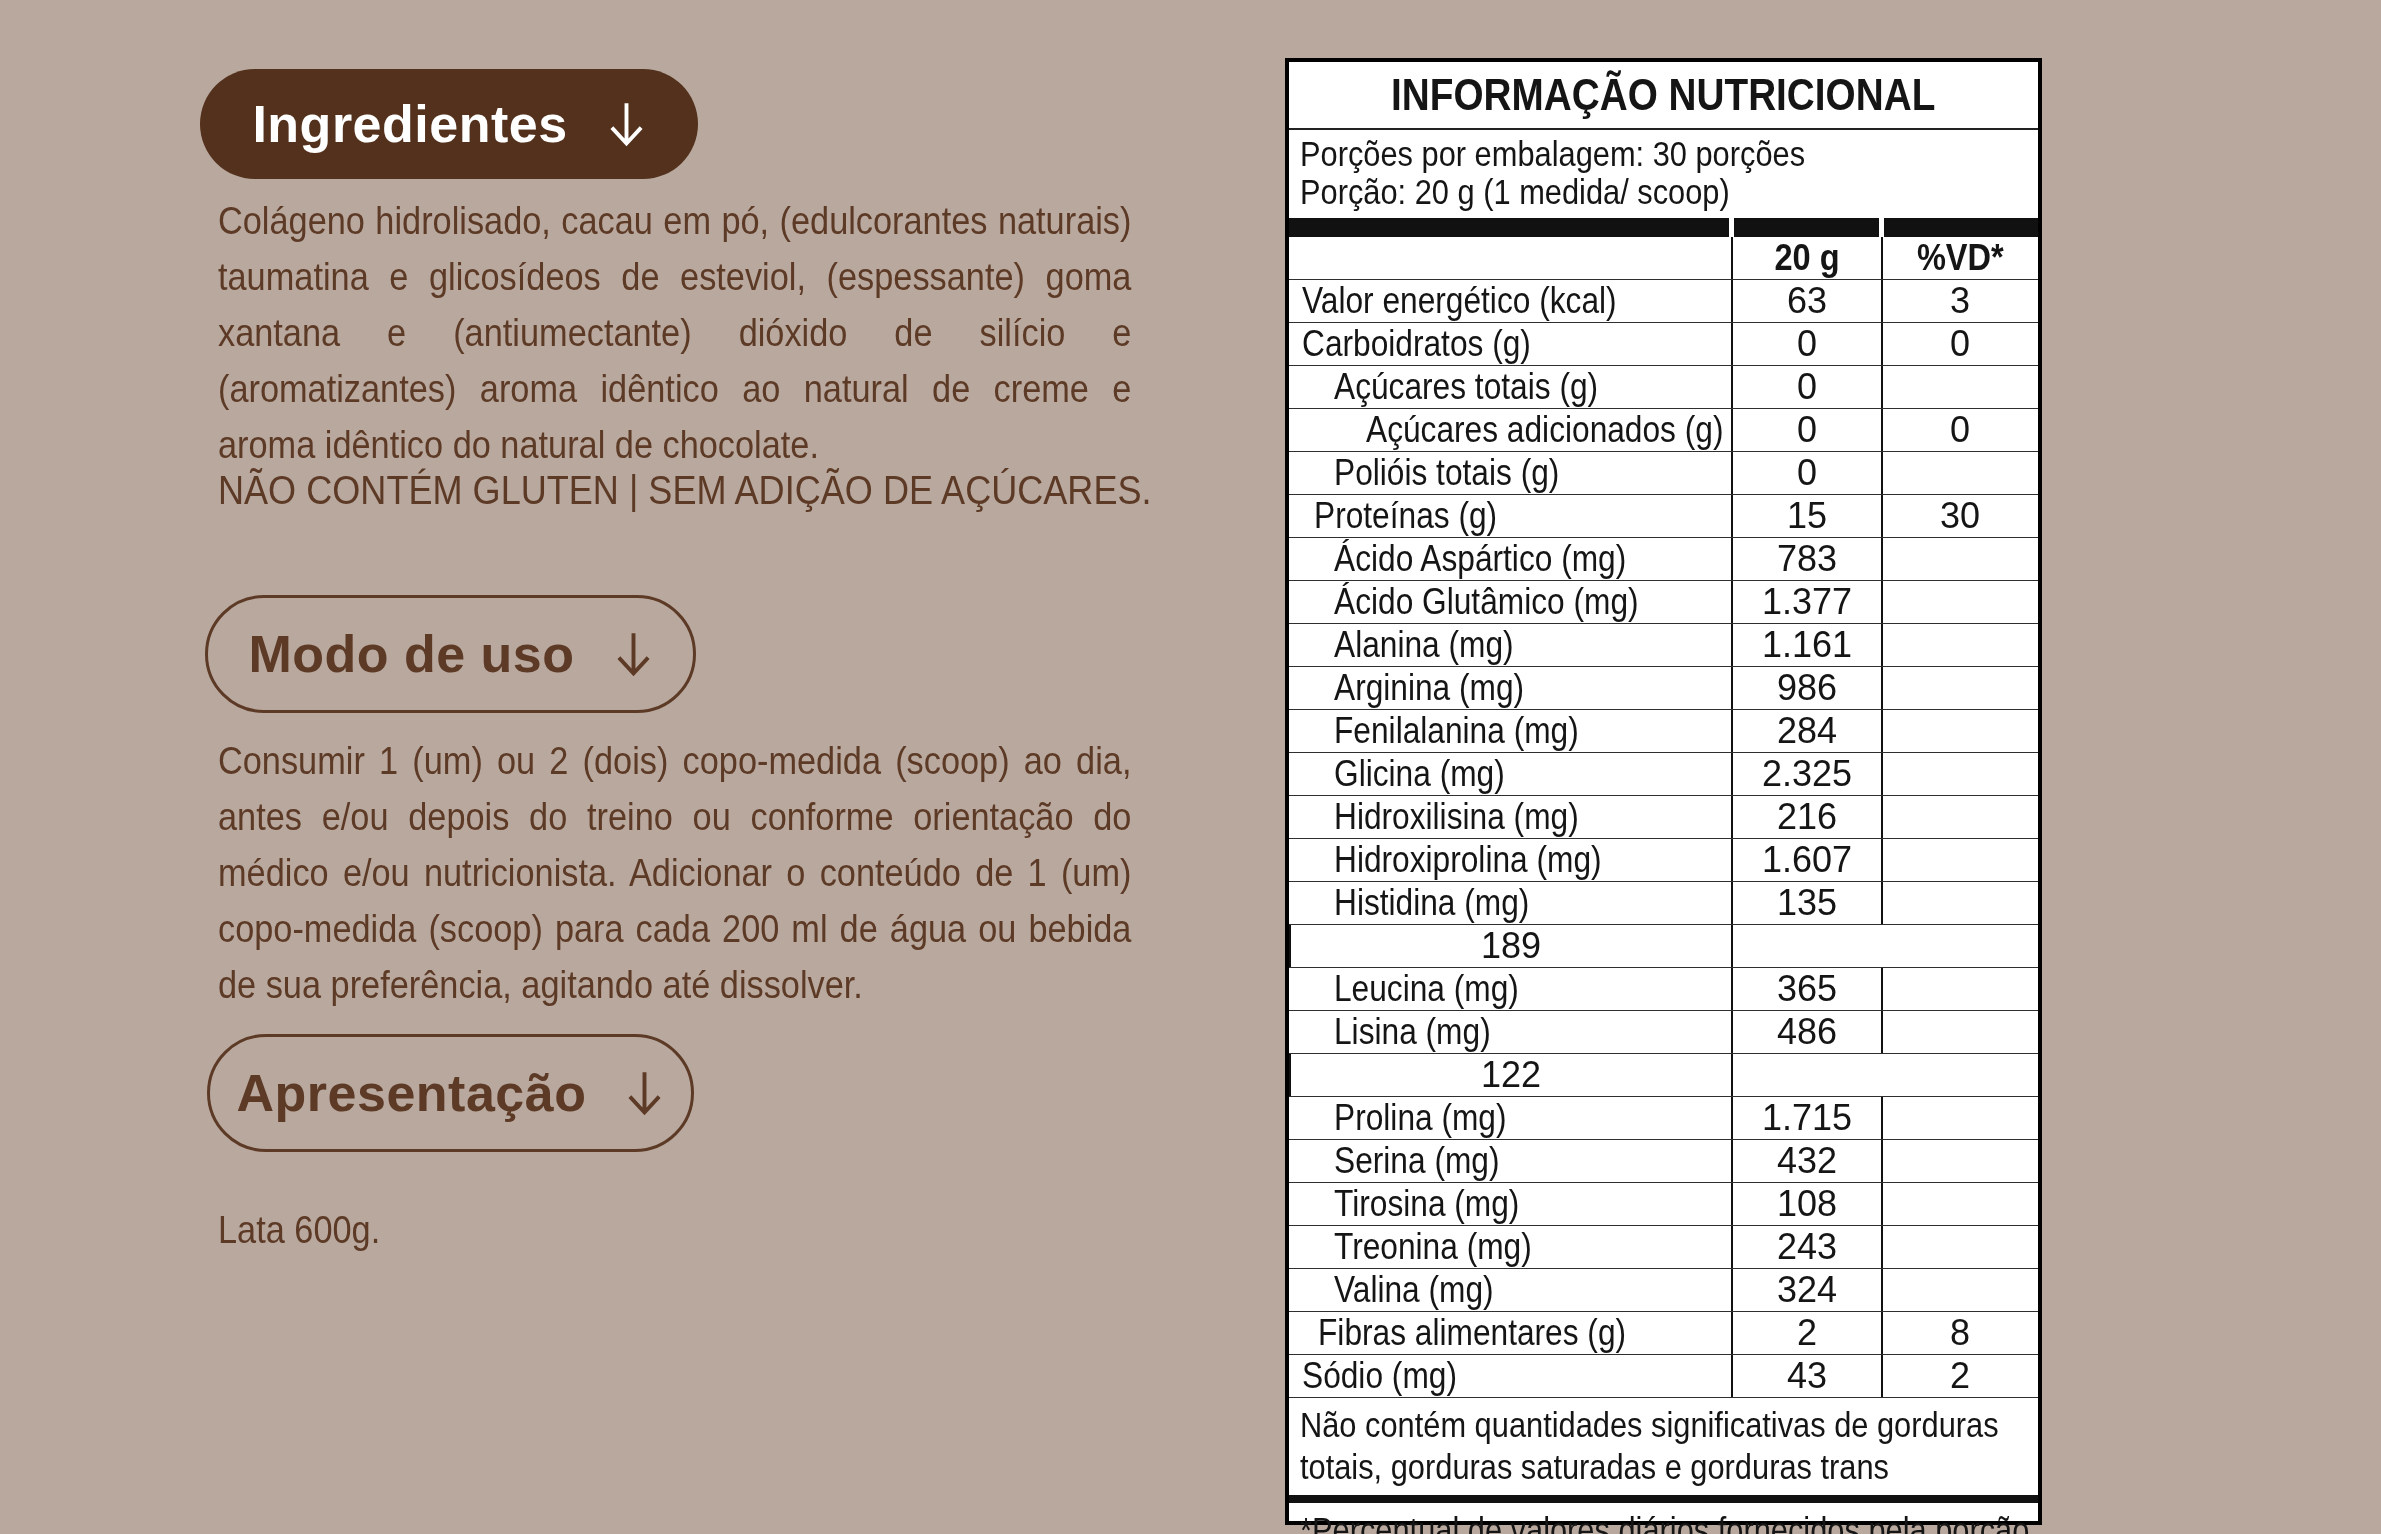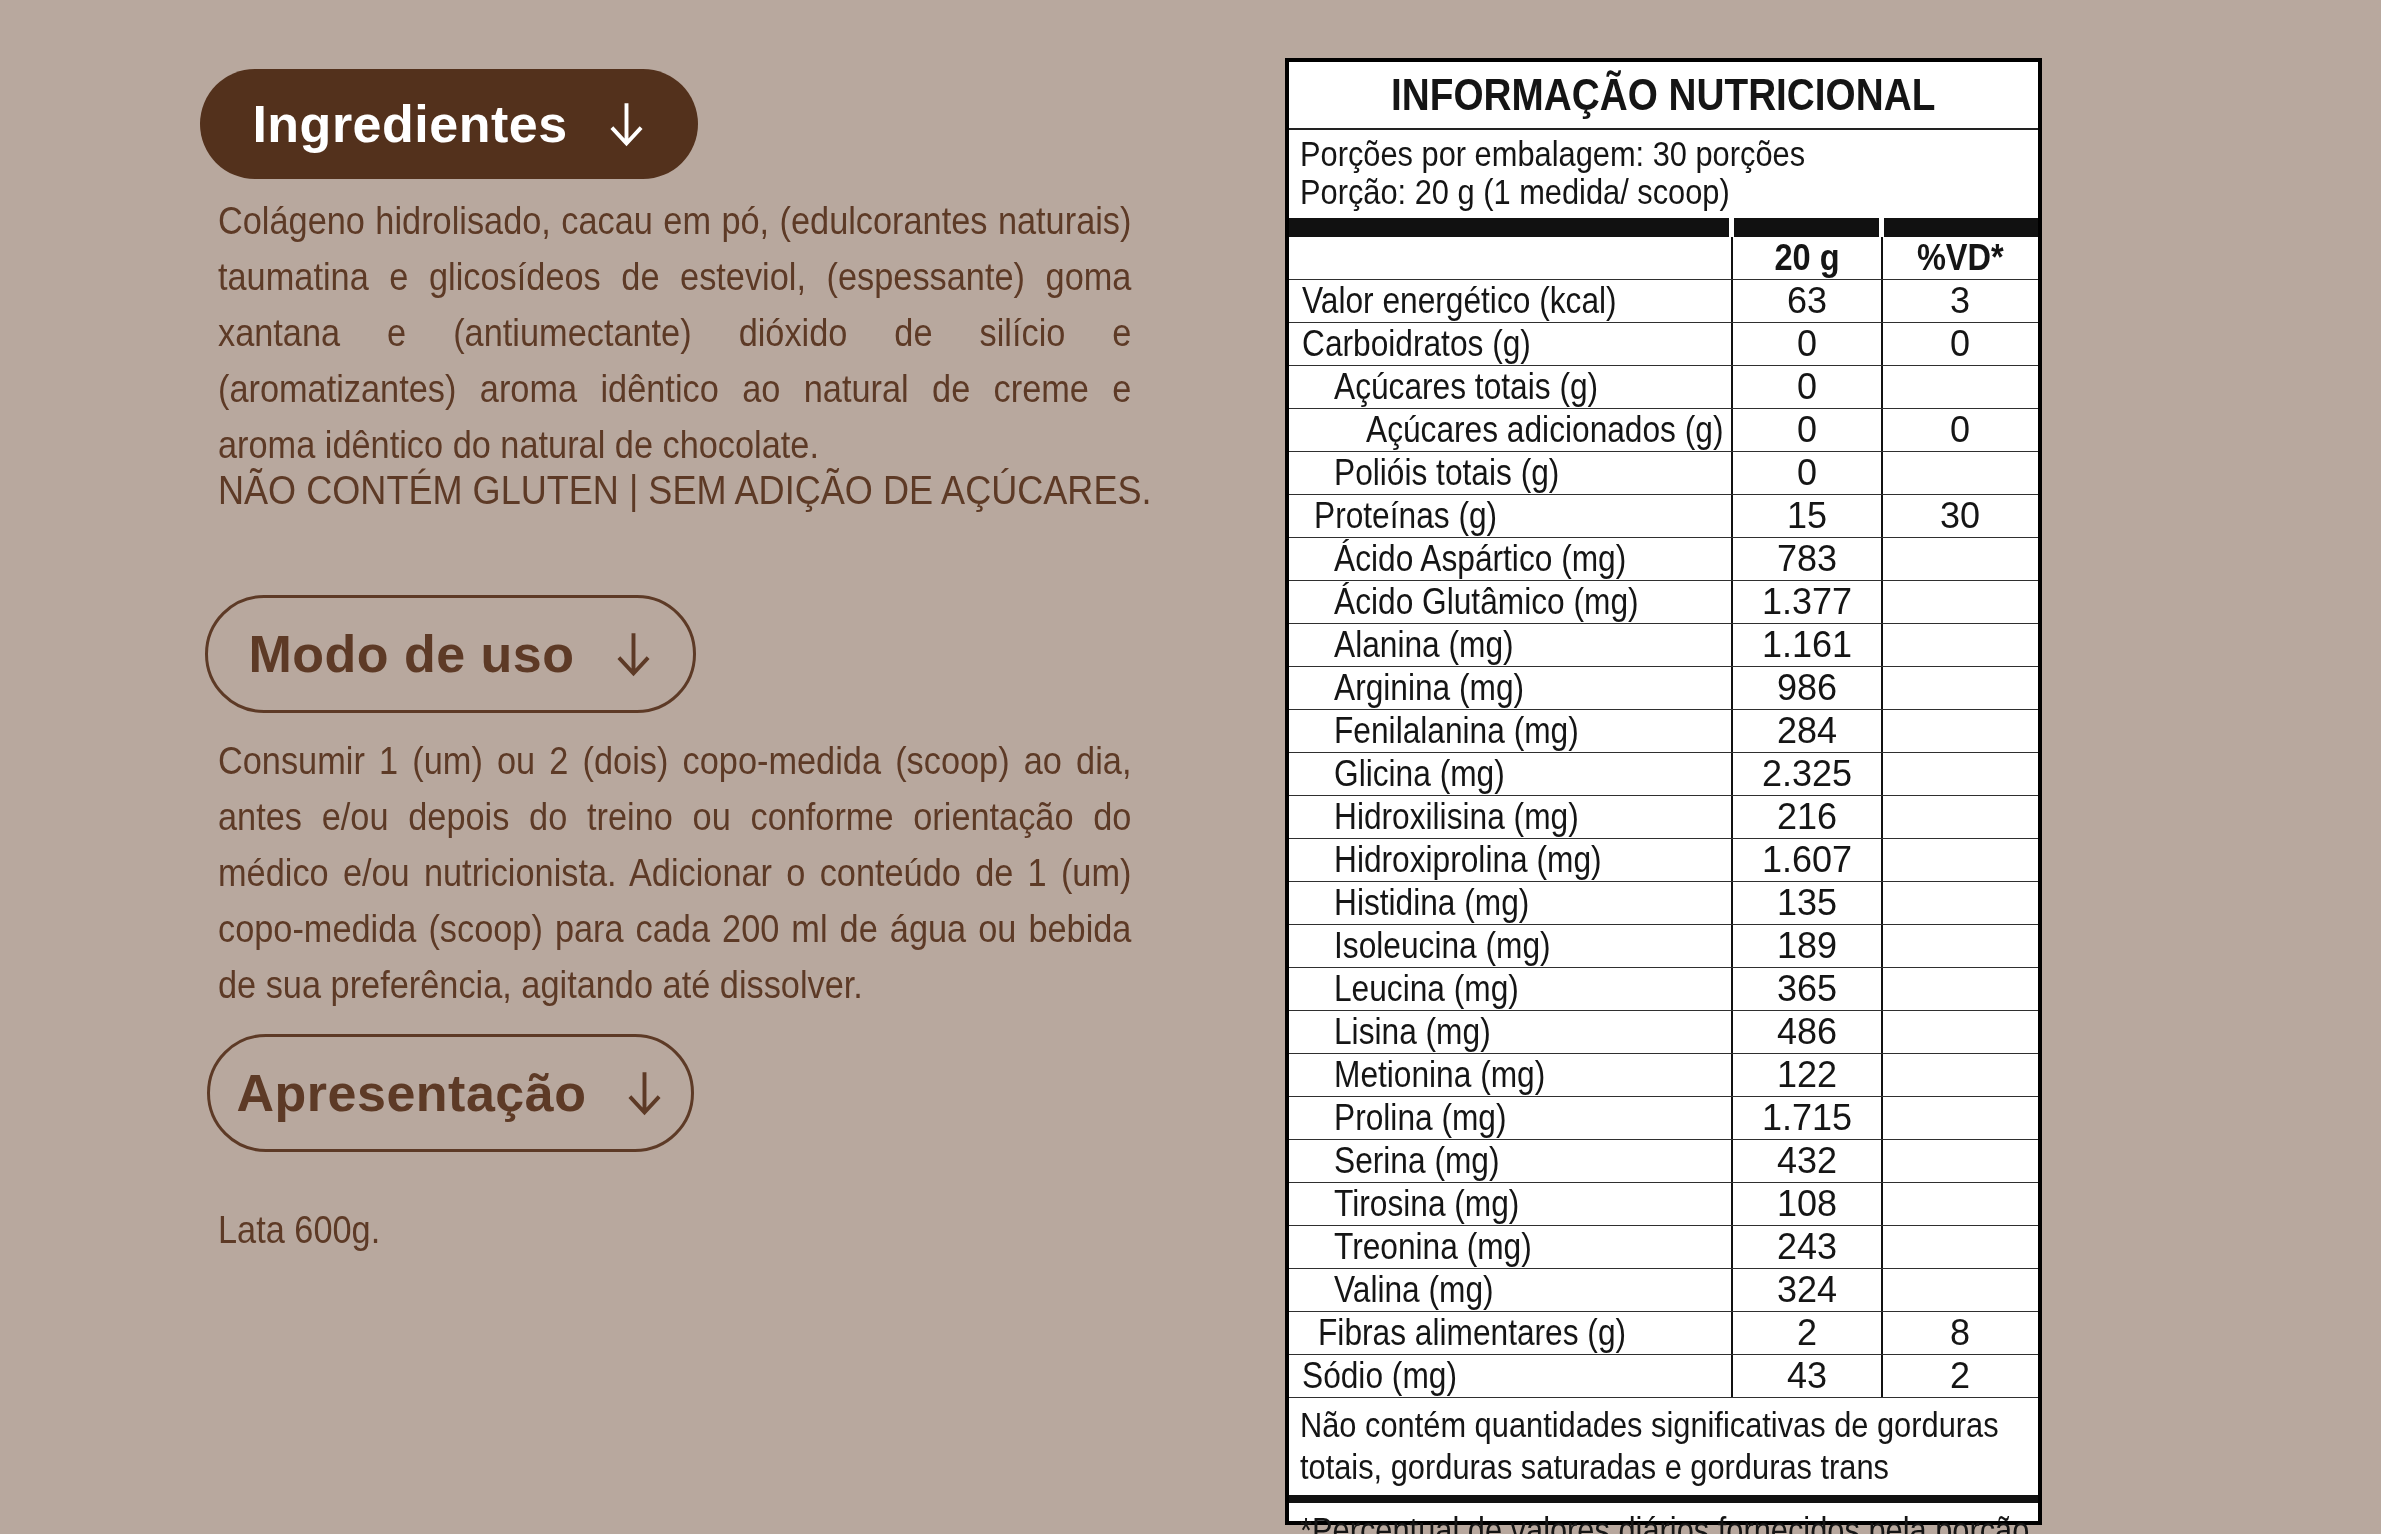--- a/index.html
+++ b/index.html
@@ -230,23 +230,20 @@
 
   <div class="t-row">
     <div class="cell label" style="padding-left: 45px;">
             <span class="cond">Histidina (mg)</span>
           </div>
     <div class="cell num col-b">135</div>
     <div class="cell num col-b"></div>
   </div>
 
   <div class="t-row">
-    <div class="cell label" style="padding-left: 45px;">
-            <span class="cond">Isoleucina (mg)</span>
-          </div>
     <div class="cell num col-b">189</div>
     <div class="cell num col-b"></div>
   </div>
 
   <div class="t-row">
     <div class="cell label" style="padding-left: 45px;">
             <span class="cond">Leucina (mg)</span>
           </div>
     <div class="cell num col-b">365</div>
     <div class="cell num col-b"></div>
@@ -254,23 +251,20 @@
 
   <div class="t-row">
     <div class="cell label" style="padding-left: 45px;">
             <span class="cond">Lisina (mg)</span>
           </div>
     <div class="cell num col-b">486</div>
     <div class="cell num col-b"></div>
   </div>
 
   <div class="t-row">
-    <div class="cell label" style="padding-left: 45px;">
-            <span class="cond">Metionina (mg)</span>
-          </div>
     <div class="cell num col-b">122</div>
     <div class="cell num col-b"></div>
   </div>
 
   <div class="t-row">
     <div class="cell label" style="padding-left: 45px;">
             <span class="cond">Prolina (mg)</span>
           </div>
     <div class="cell num col-b">1.715</div>
     <div class="cell num col-b"></div>

